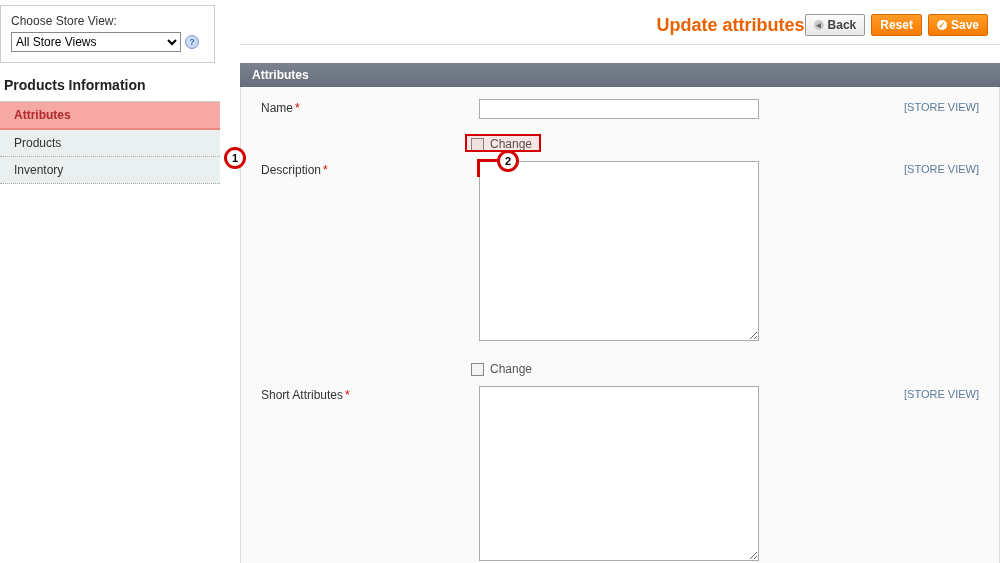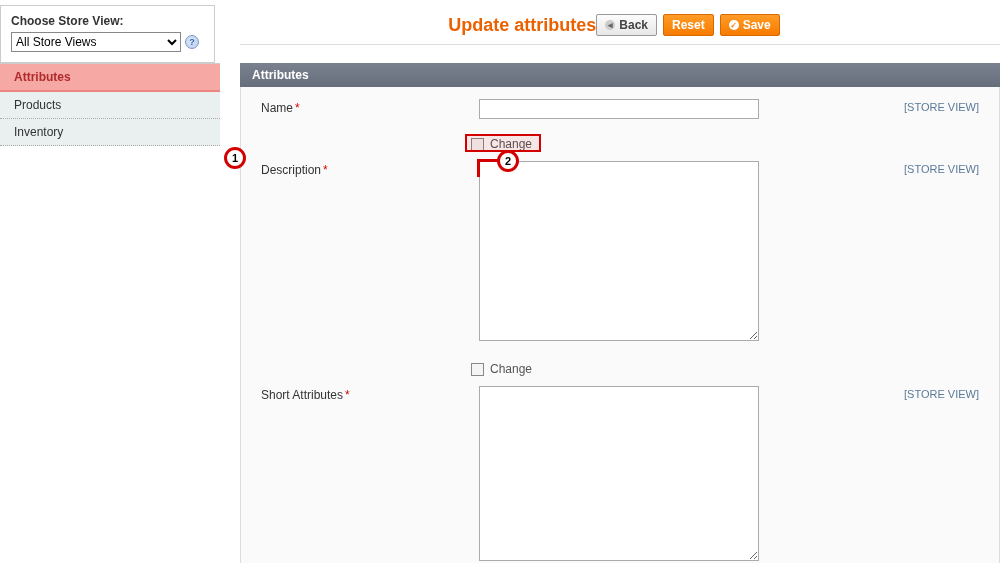--- a/index.html
+++ b/index.html
@@ -24,21 +24,20 @@
   }
   .store-view-box {
     border: 1px solid #ccc;
     padding: 8px 10px 10px 10px;
     margin: 5px 5px 0 0;
   }
   .store-view-label {
     font-size: 12px;
     color: #333;
     margin-bottom: 4px;
-    font-weight: bold;
   }
   .store-view-row { display:flex; align-items:center; gap:4px; }
   .store-view-select {
     width: 170px;
     height: 20px;
     border: 1px solid #888;
     font-size: 12px;
     padding: 1px 0;
     background: #fff;
   }
@@ -77,21 +76,21 @@
 
   
   .main {
     position: absolute;
     left: 240px; top: 0;
     width: 760px;
   }
   .header-row {
     display: flex;
     align-items: center;
-    justify-content: center;
+    justify-content: flex-end;
     padding: 14px 12px 8px 0;
   }
   .page-title {
     color: #eb6100;
     font-size: 18px;
     font-weight: bold;
   }
   .header-buttons { display: flex; gap: 6px; }
   .btn {
     display: inline-flex;
@@ -223,20 +222,21 @@
   <div class="store-view-box">
     <div class="store-view-label">Choose Store View:</div>
     <div class="store-view-row">
       <select class="store-view-select">
         <option>All Store Views</option>
       </select>
       <span class="help-icon">?</span>
     </div>
   </div>
 
+  <div class="sidebar-title">Products Information</div>
 
   <div class="tabs">
     <div class="tab active">
       <span>Attributes</span>
     </div>
     <div class="tab">
       <span>Products</span>
     </div>
     <div class="tab">
       <span>Inventory</span>

